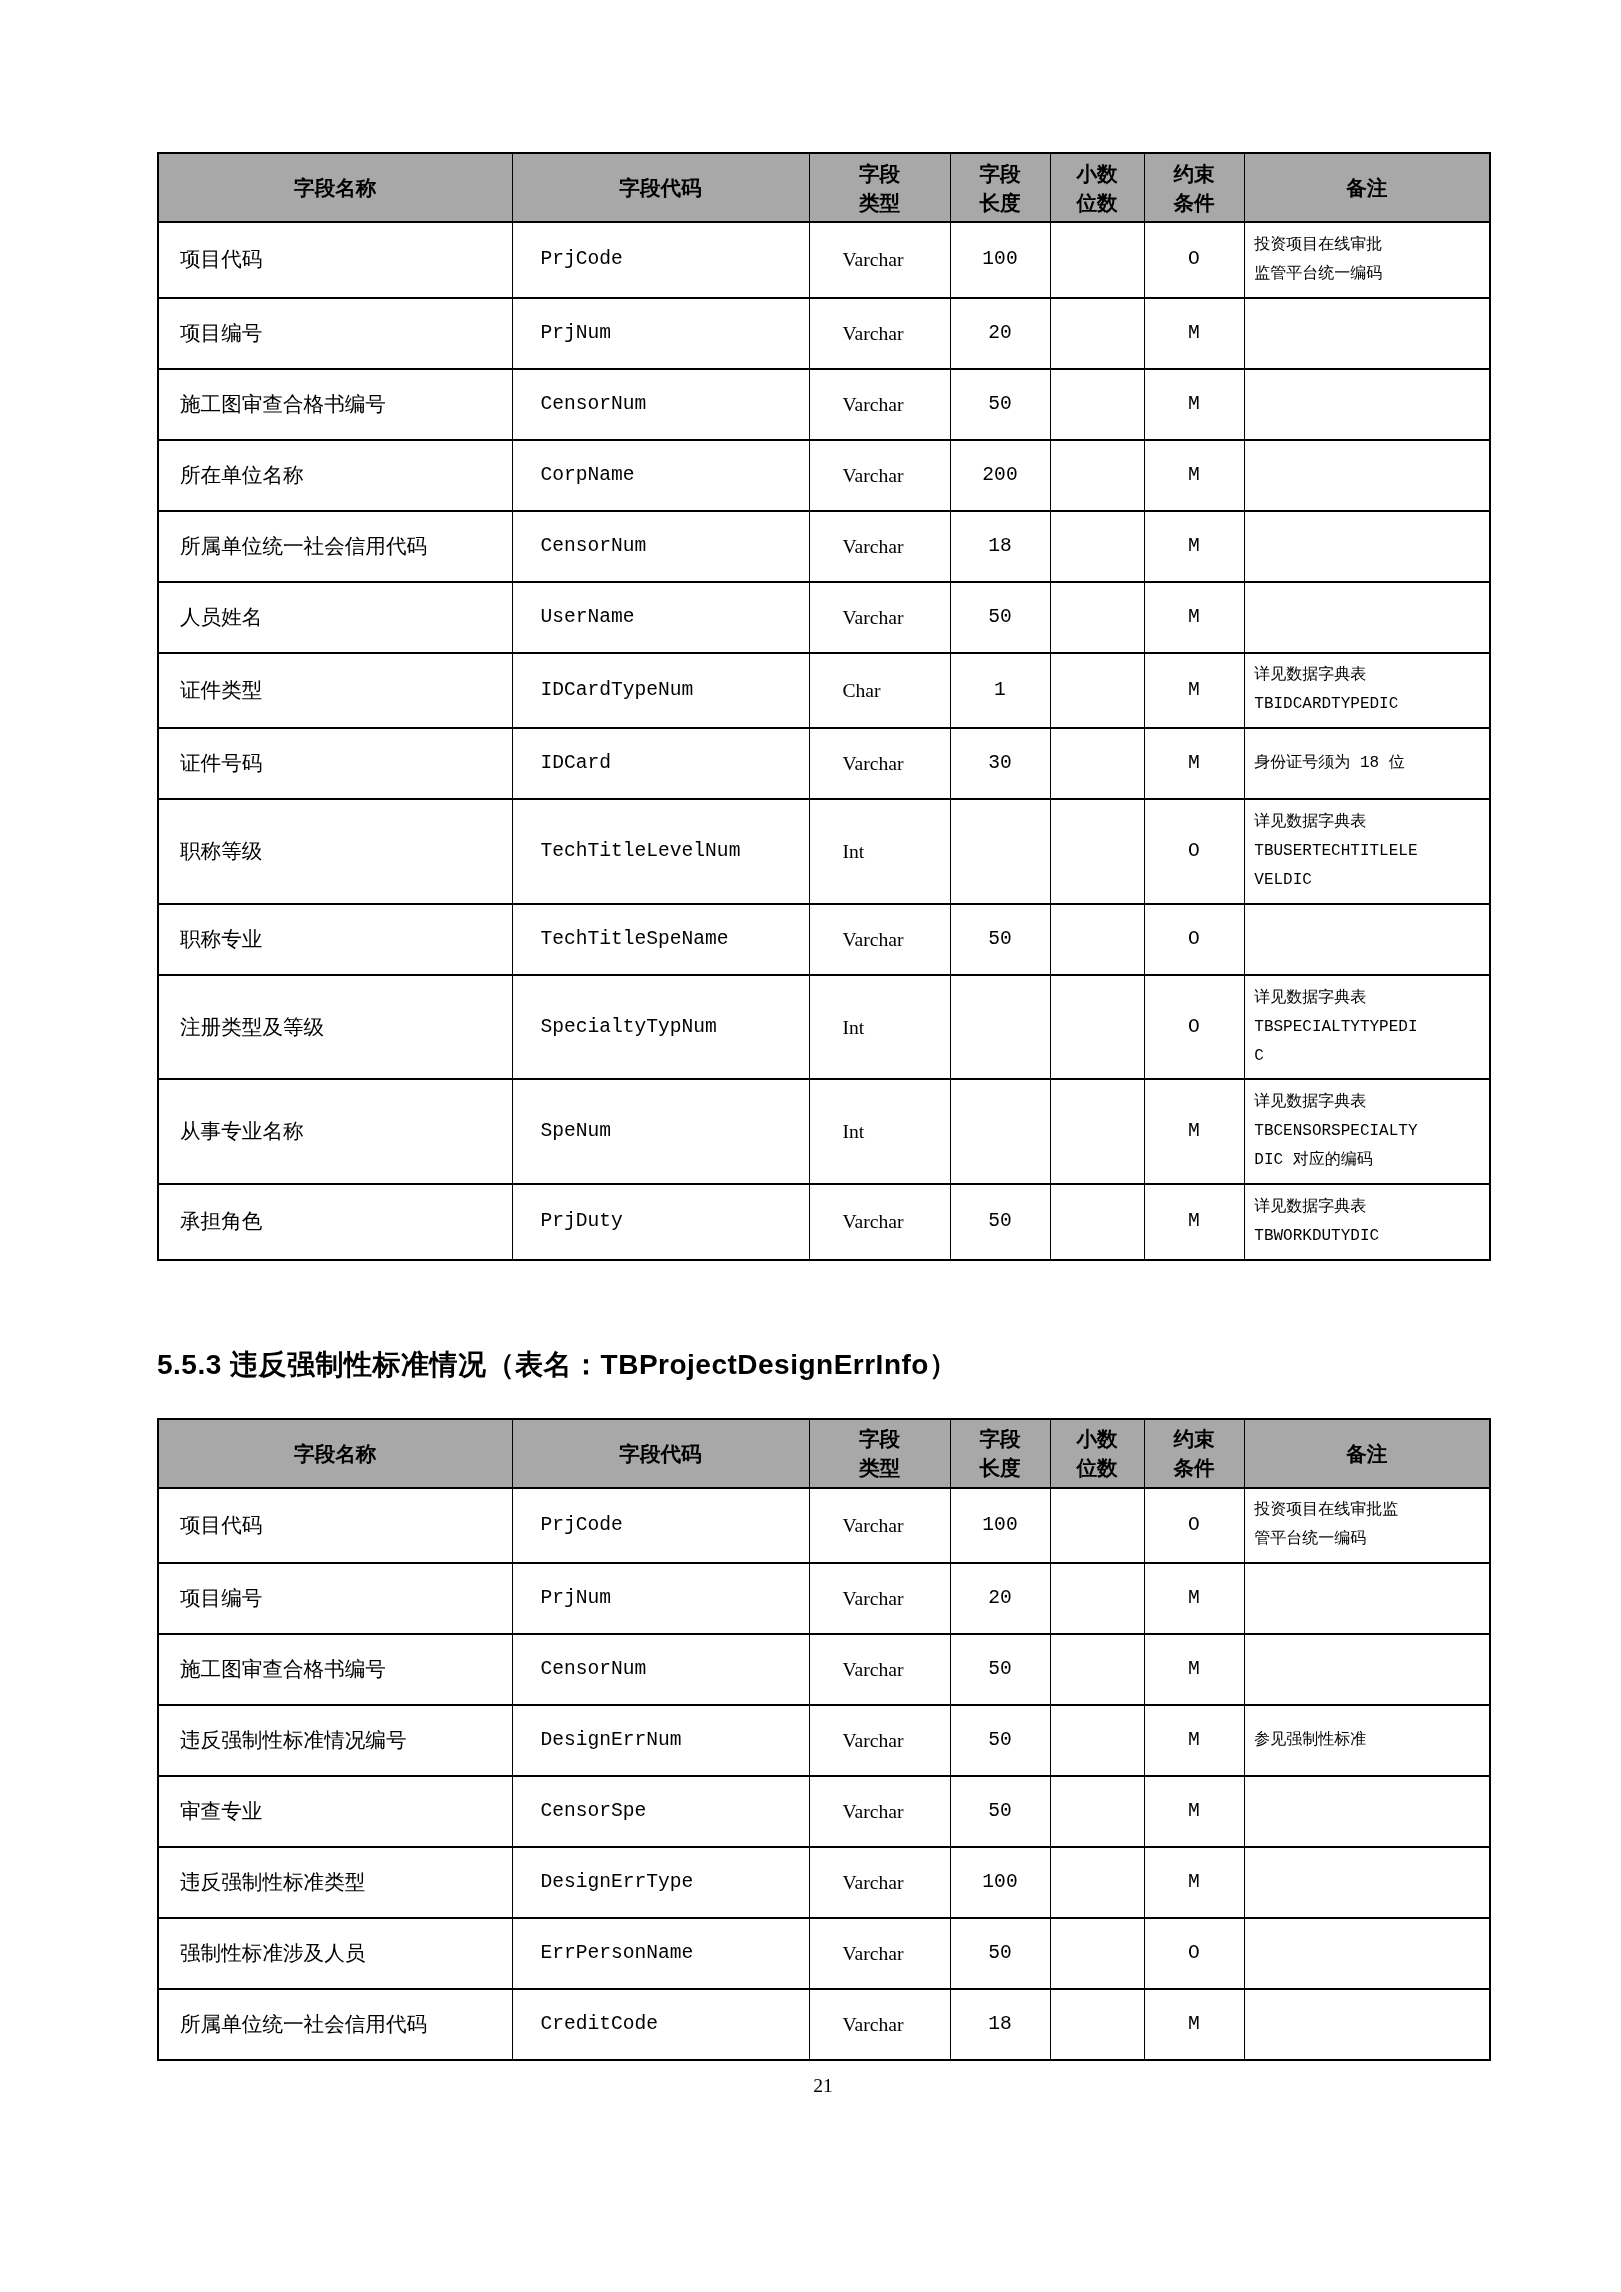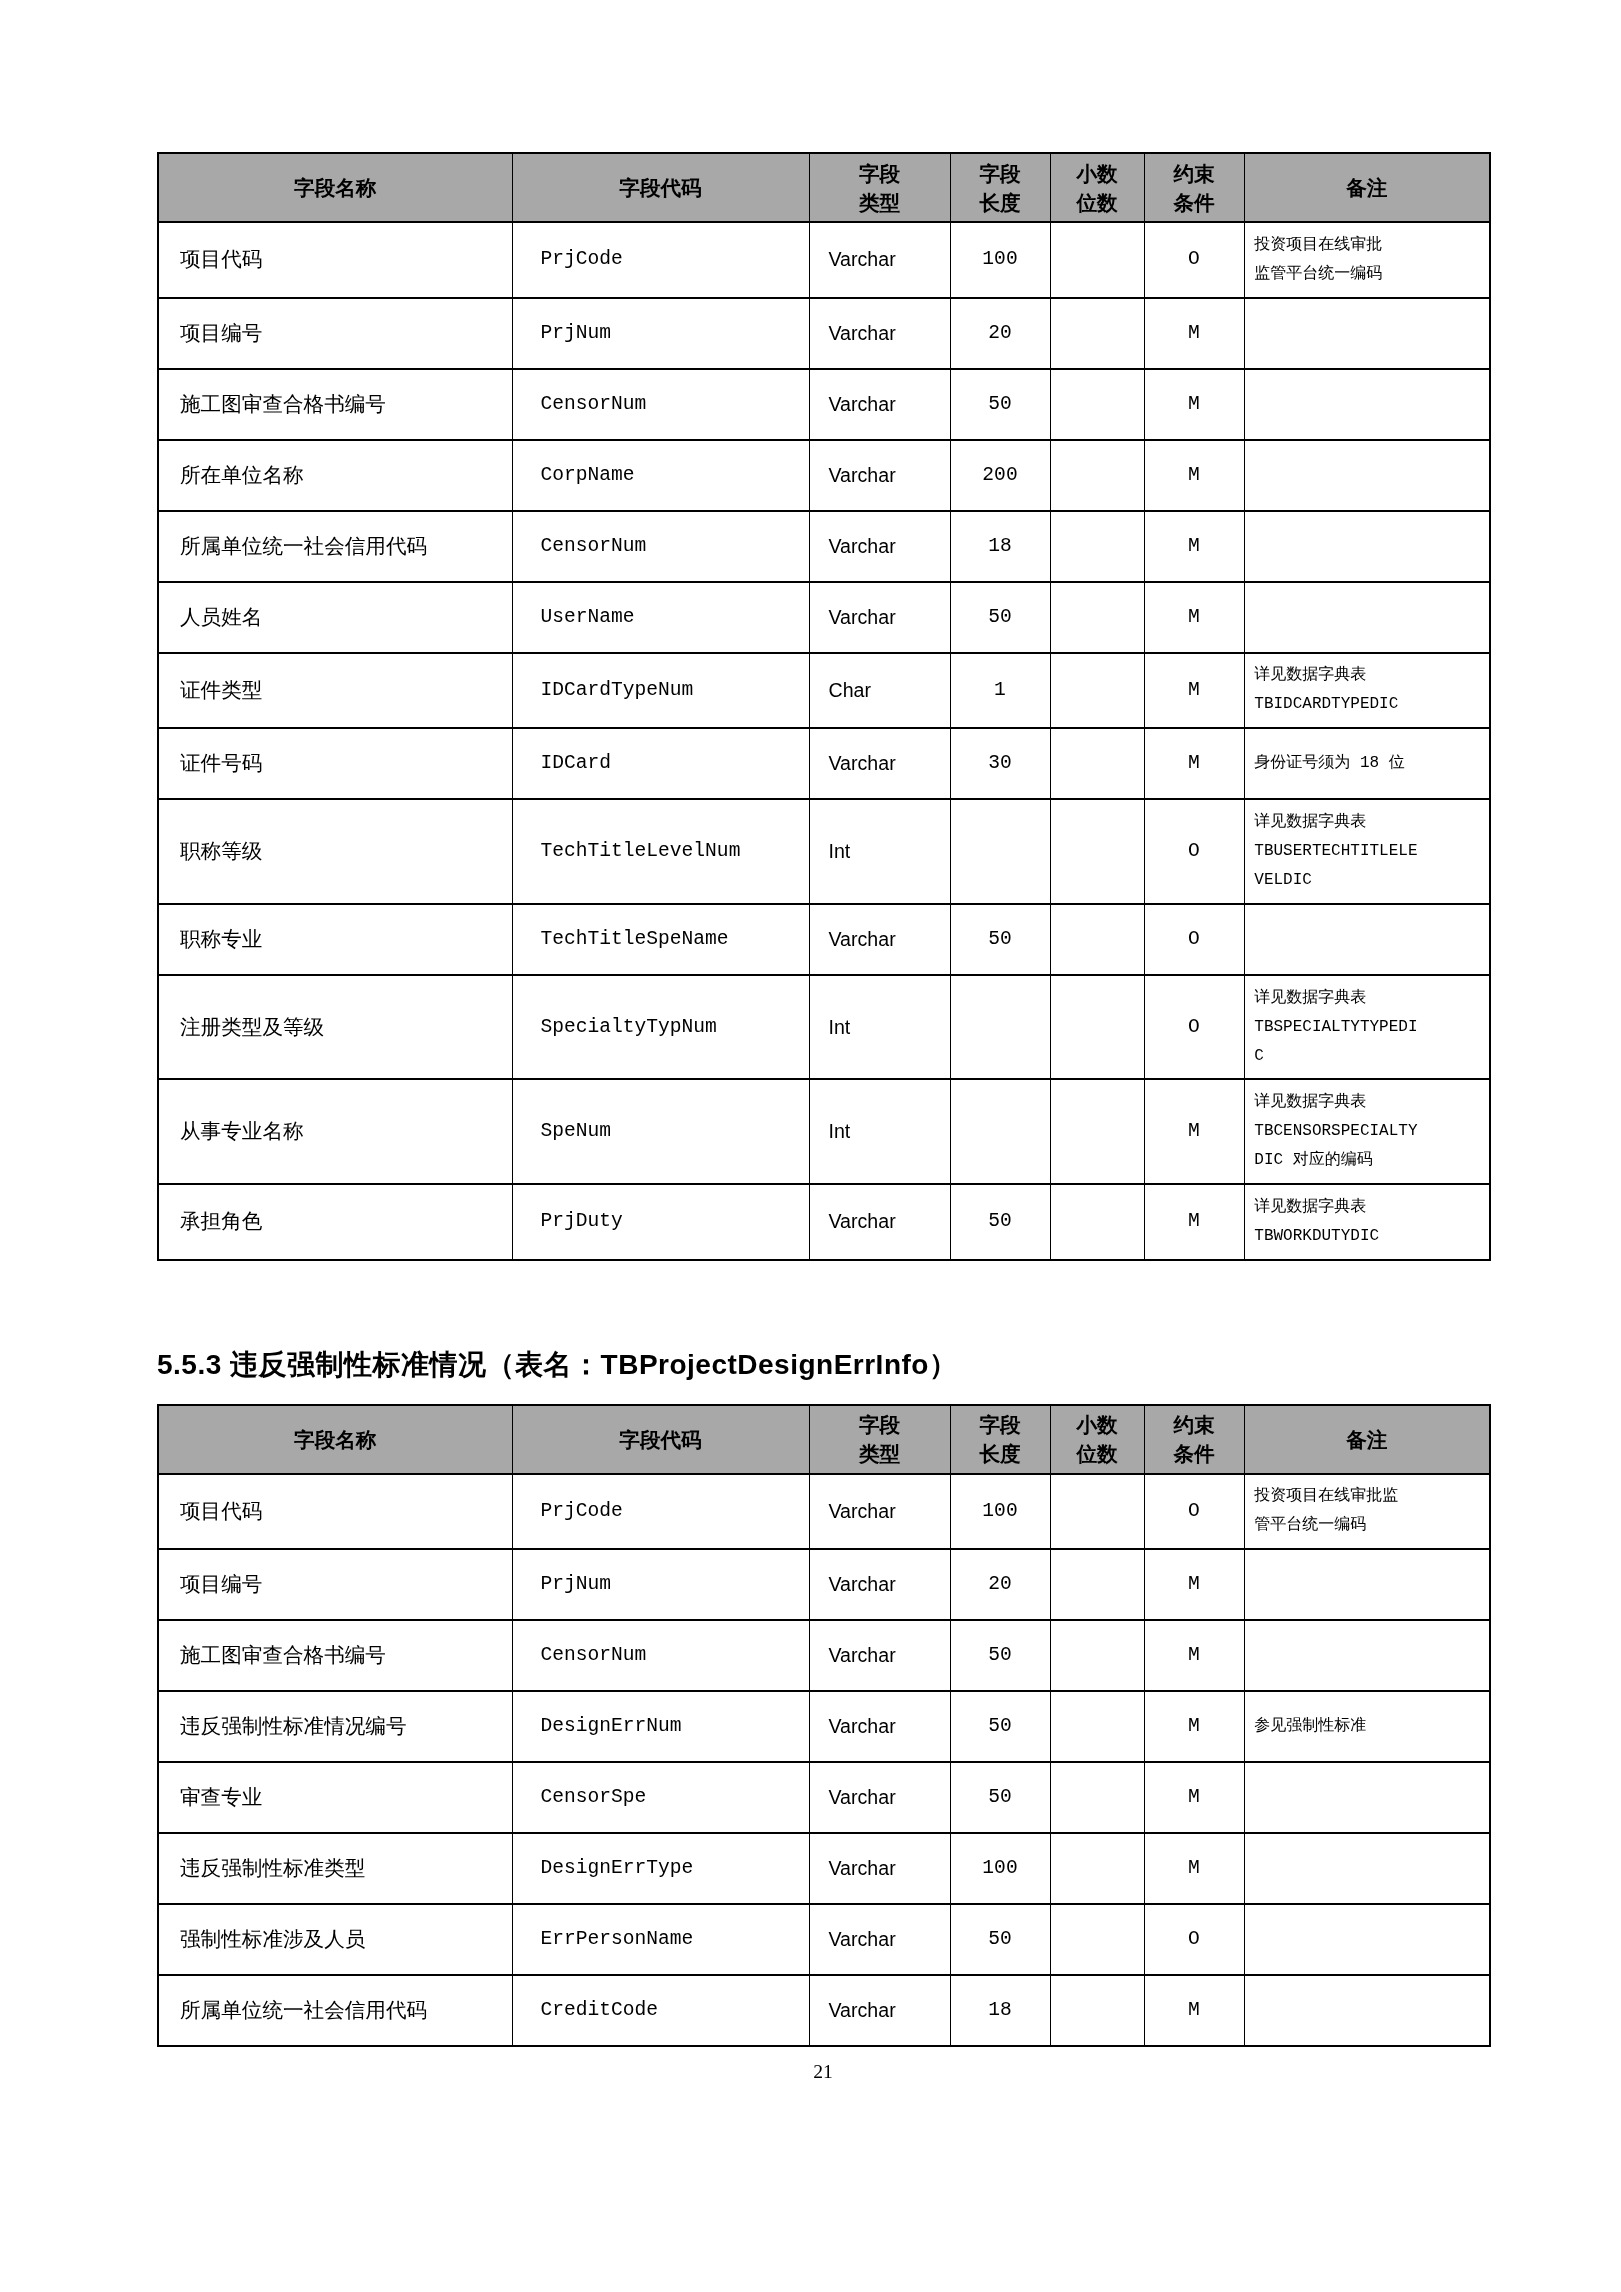--- a/index.html
+++ b/index.html
@@ -40,41 +40,41 @@
     padding:0 2px;
   }
   .doc-table td{height:71px;padding:5.9px 7.8px;line-height:29px;}
   .doc-table td.col0{text-align:left;padding-left:21px;}
   .doc-table td.col1{
     text-align:left;padding-left:28px;
     font-family:"Liberation Mono","DejaVu Sans Mono",monospace;
     font-size:19.6px;
   }
   .doc-table td.col2{
-    text-align:left;padding-left:19px;
-    font-family:Liberation Sans, sans-serif;
+    text-align:left;padding-left:33px;
+    font-family:Liberation Serif, serif;
     font-size:19.6px;
   }
   .doc-table td.col3,
   .doc-table td.col4,
   .doc-table td.col5{
     text-align:center;
     font-family:"Liberation Mono","DejaVu Sans Mono",monospace;
     font-size:19.6px;
   }
   .doc-table td.col6{
     text-align:left;padding:7.8px 9.8px;
     white-space:pre-line;
     word-break:break-all;
     font-family:Liberation Mono, monospace;
     font-size:16px;
     line-height:29px;
   }
   h2.section-heading{
-    margin:86px 0 22px 0;
+    margin:86px 0 36px 0;
     font-family:"Liberation Sans","DejaVu Sans",sans-serif;
     font-weight:bold;
     font-size:28px;
     line-height:1.25;
     letter-spacing:0.5px;
   }
   .page-number{
     width:1332px;
     text-align:center;
     margin-top:14px;

